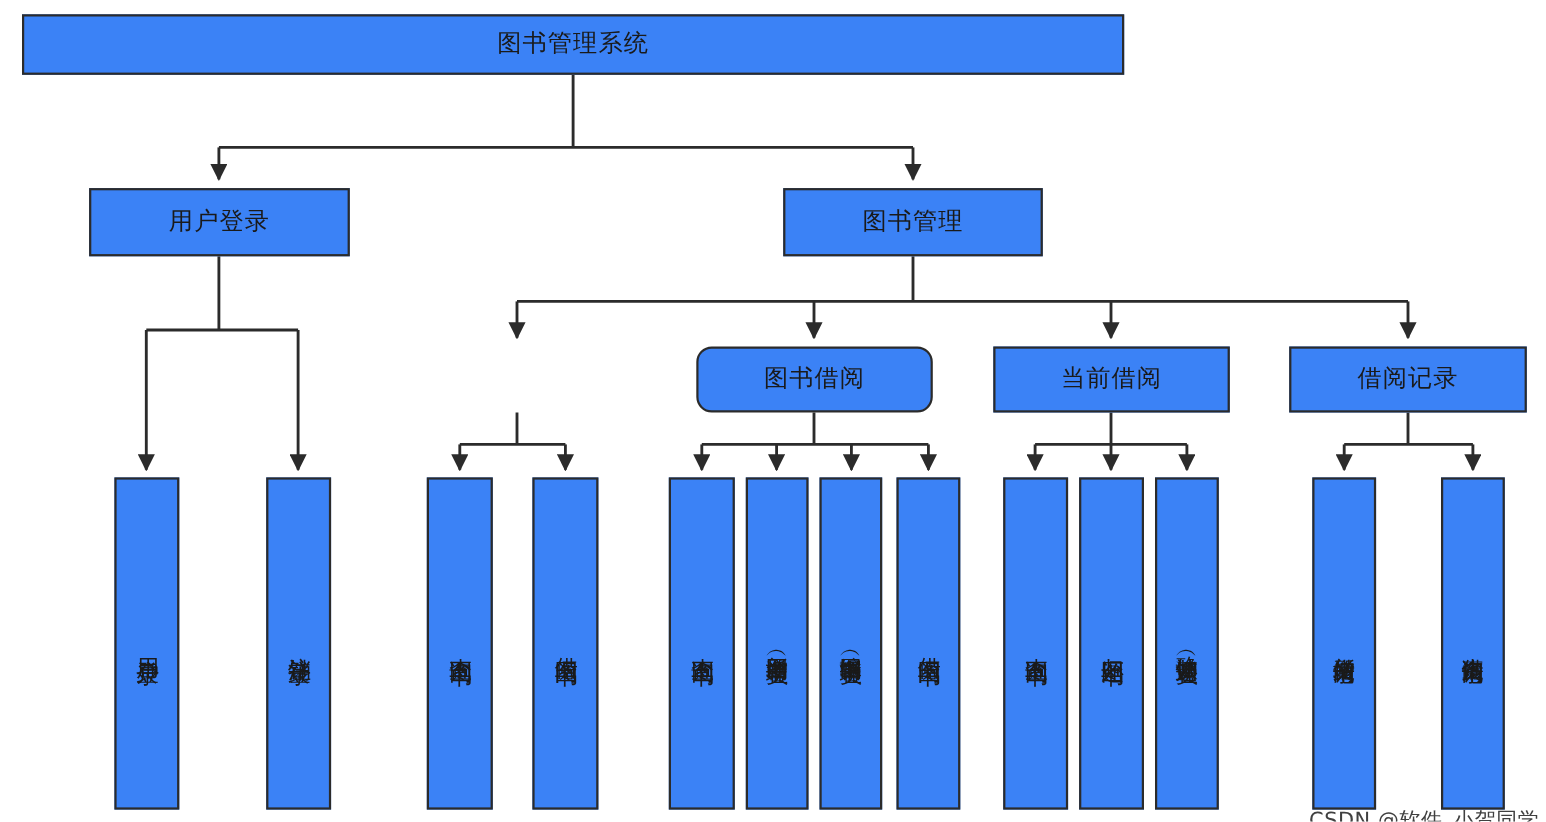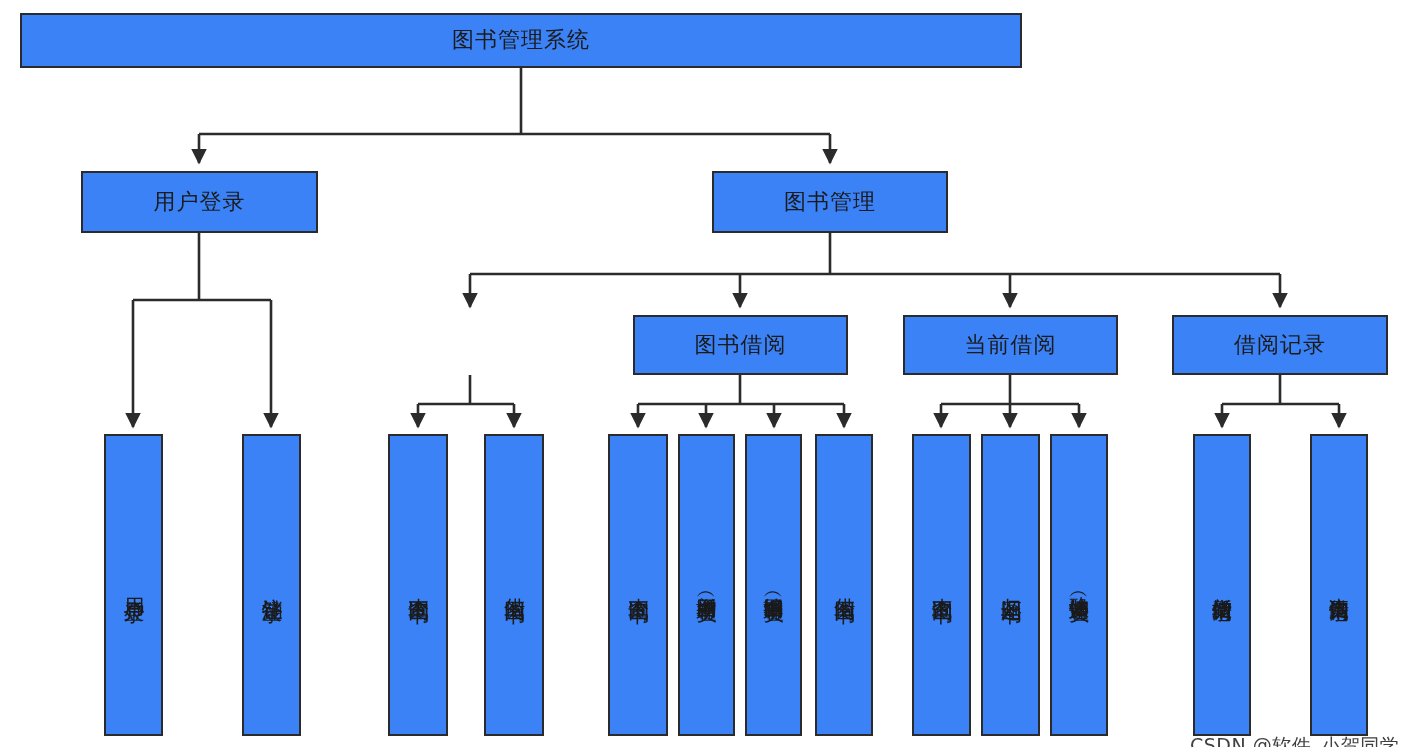--- a/index.html
+++ b/index.html
@@ -117,21 +117,21 @@
       <path d="M 1222 404 L 1222 427" marker-end="url(#arrow)"></path>
       <path d="M 1339 404 L 1339 427" marker-end="url(#arrow)"></path>
     </g>
   </svg>
 
   <div class="node horiz" style="left:20px; top:13px; width:1002px; height:55px;">图书管理系统</div>
 
   <div class="node horiz" style="left:81px; top:171px; width:237px; height:62px;">用户登录</div>
   <div class="node horiz" style="left:712px; top:171px; width:236px; height:62px;">图书管理</div>
 
-  <div class="node horiz" style="left:633px; top:315px; width:215px; height:60px;">图书借阅</div>
+  <div class="node horiz" style="left:633px; top:315px; width:215px; height:60px;border-radius:14px;">图书借阅</div>
   <div class="node horiz" style="left:903px; top:315px; width:215px; height:60px;">当前借阅</div>
   <div class="node horiz" style="left:1172px; top:315px; width:216px; height:60px;">借阅记录</div>
 
   <div class="node vert" style="left:104px; top:434px; width:59px; height:302px;">用户登录</div>
   <div class="node vert" style="left:242px; top:434px; width:59px; height:302px;">注销登录</div>
 
   <div class="node vert" style="left:388px; top:434px; width:60px; height:302px;">查询图书</div>
   <div class="node vert" style="left:484px; top:434px; width:60px; height:302px;">借阅图书</div>
 
   <div class="node vert" style="left:608px; top:434px; width:60px; height:302px;">查询图书</div>

